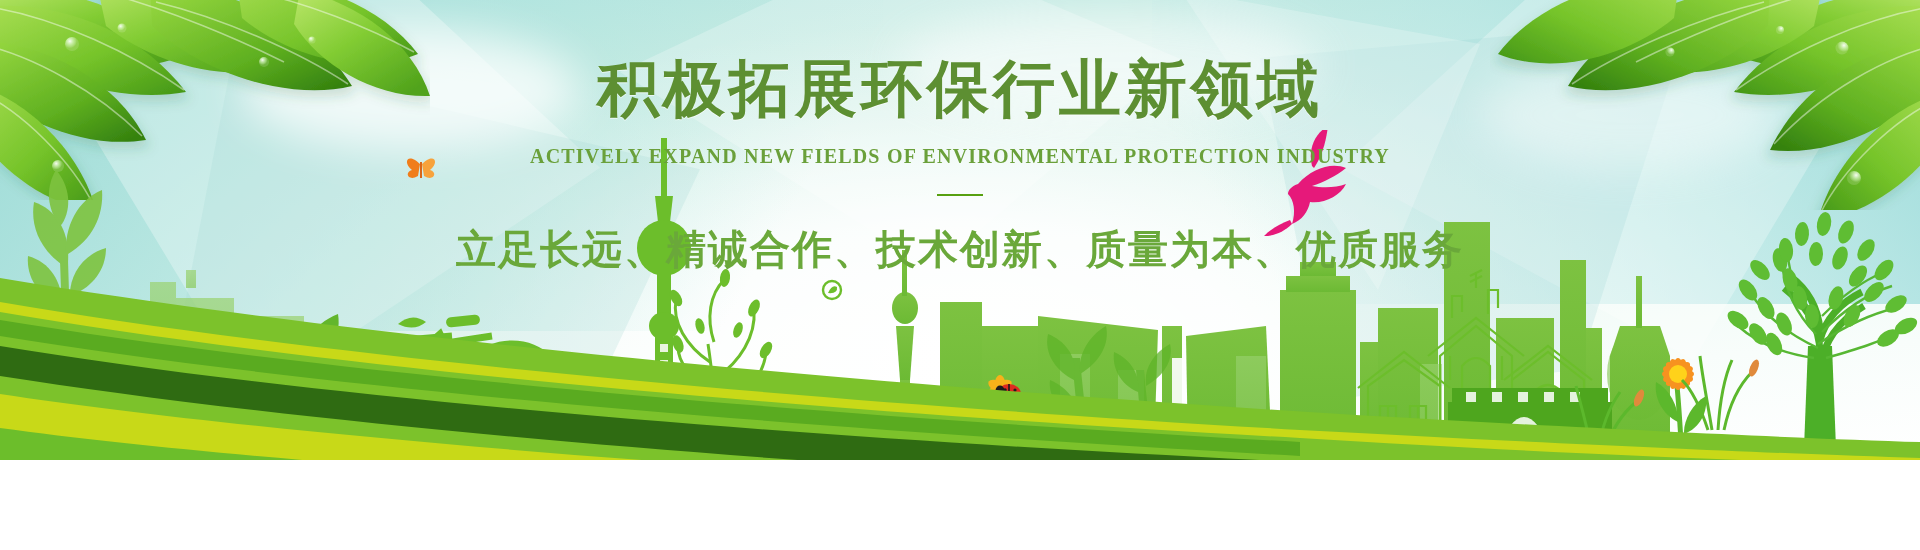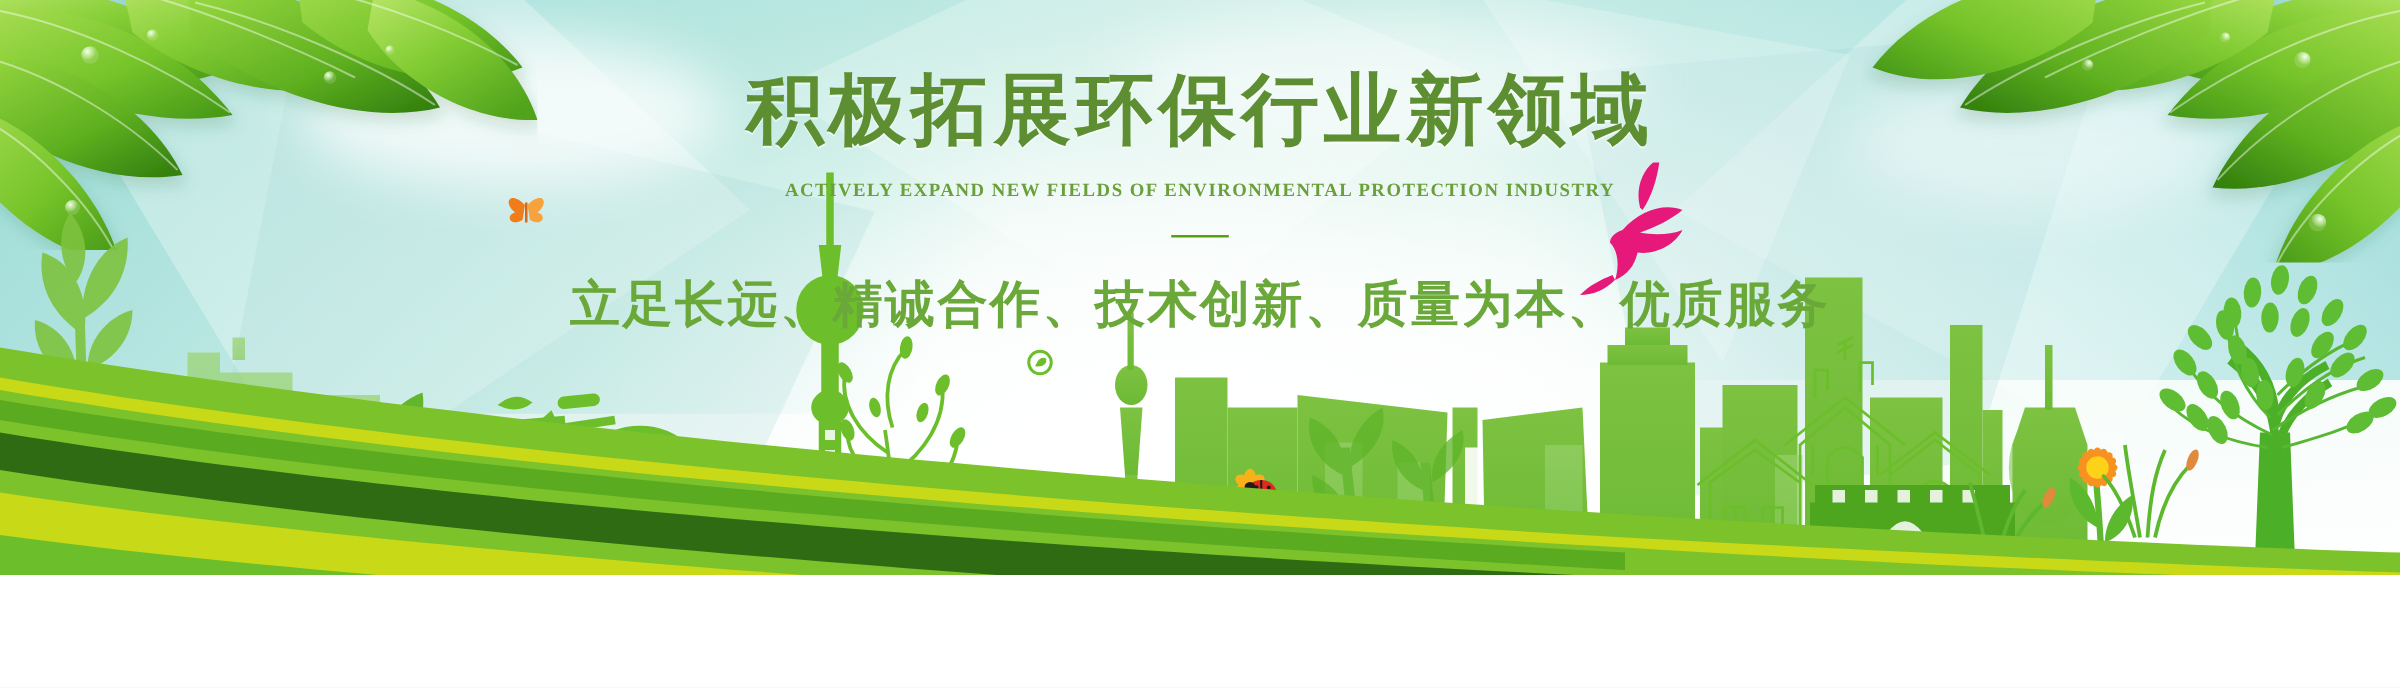--- a/index.html
+++ b/index.html
@@ -64,21 +64,21 @@
     font-size:62px;
     letter-spacing:4px;
     color:#5d8f32;
     margin:0;
     line-height:1.1;
     text-shadow:0 1px 0 rgba(255,255,255,0.6);
   }
   .subtitle{
     font-family:"Liberation Serif",serif;
     font-weight:bold;
-    font-size:15px;
+    font-size:20px;
     letter-spacing:1.2px;
     color:#6aa03a;
     margin:22px 0 0 0;
   }
   .divider{
     width:46px;height:2px;background:#57a010;
     margin:26px auto 0 auto;
   }
   .tagline{
     font-family:Liberation Serif, serif;

